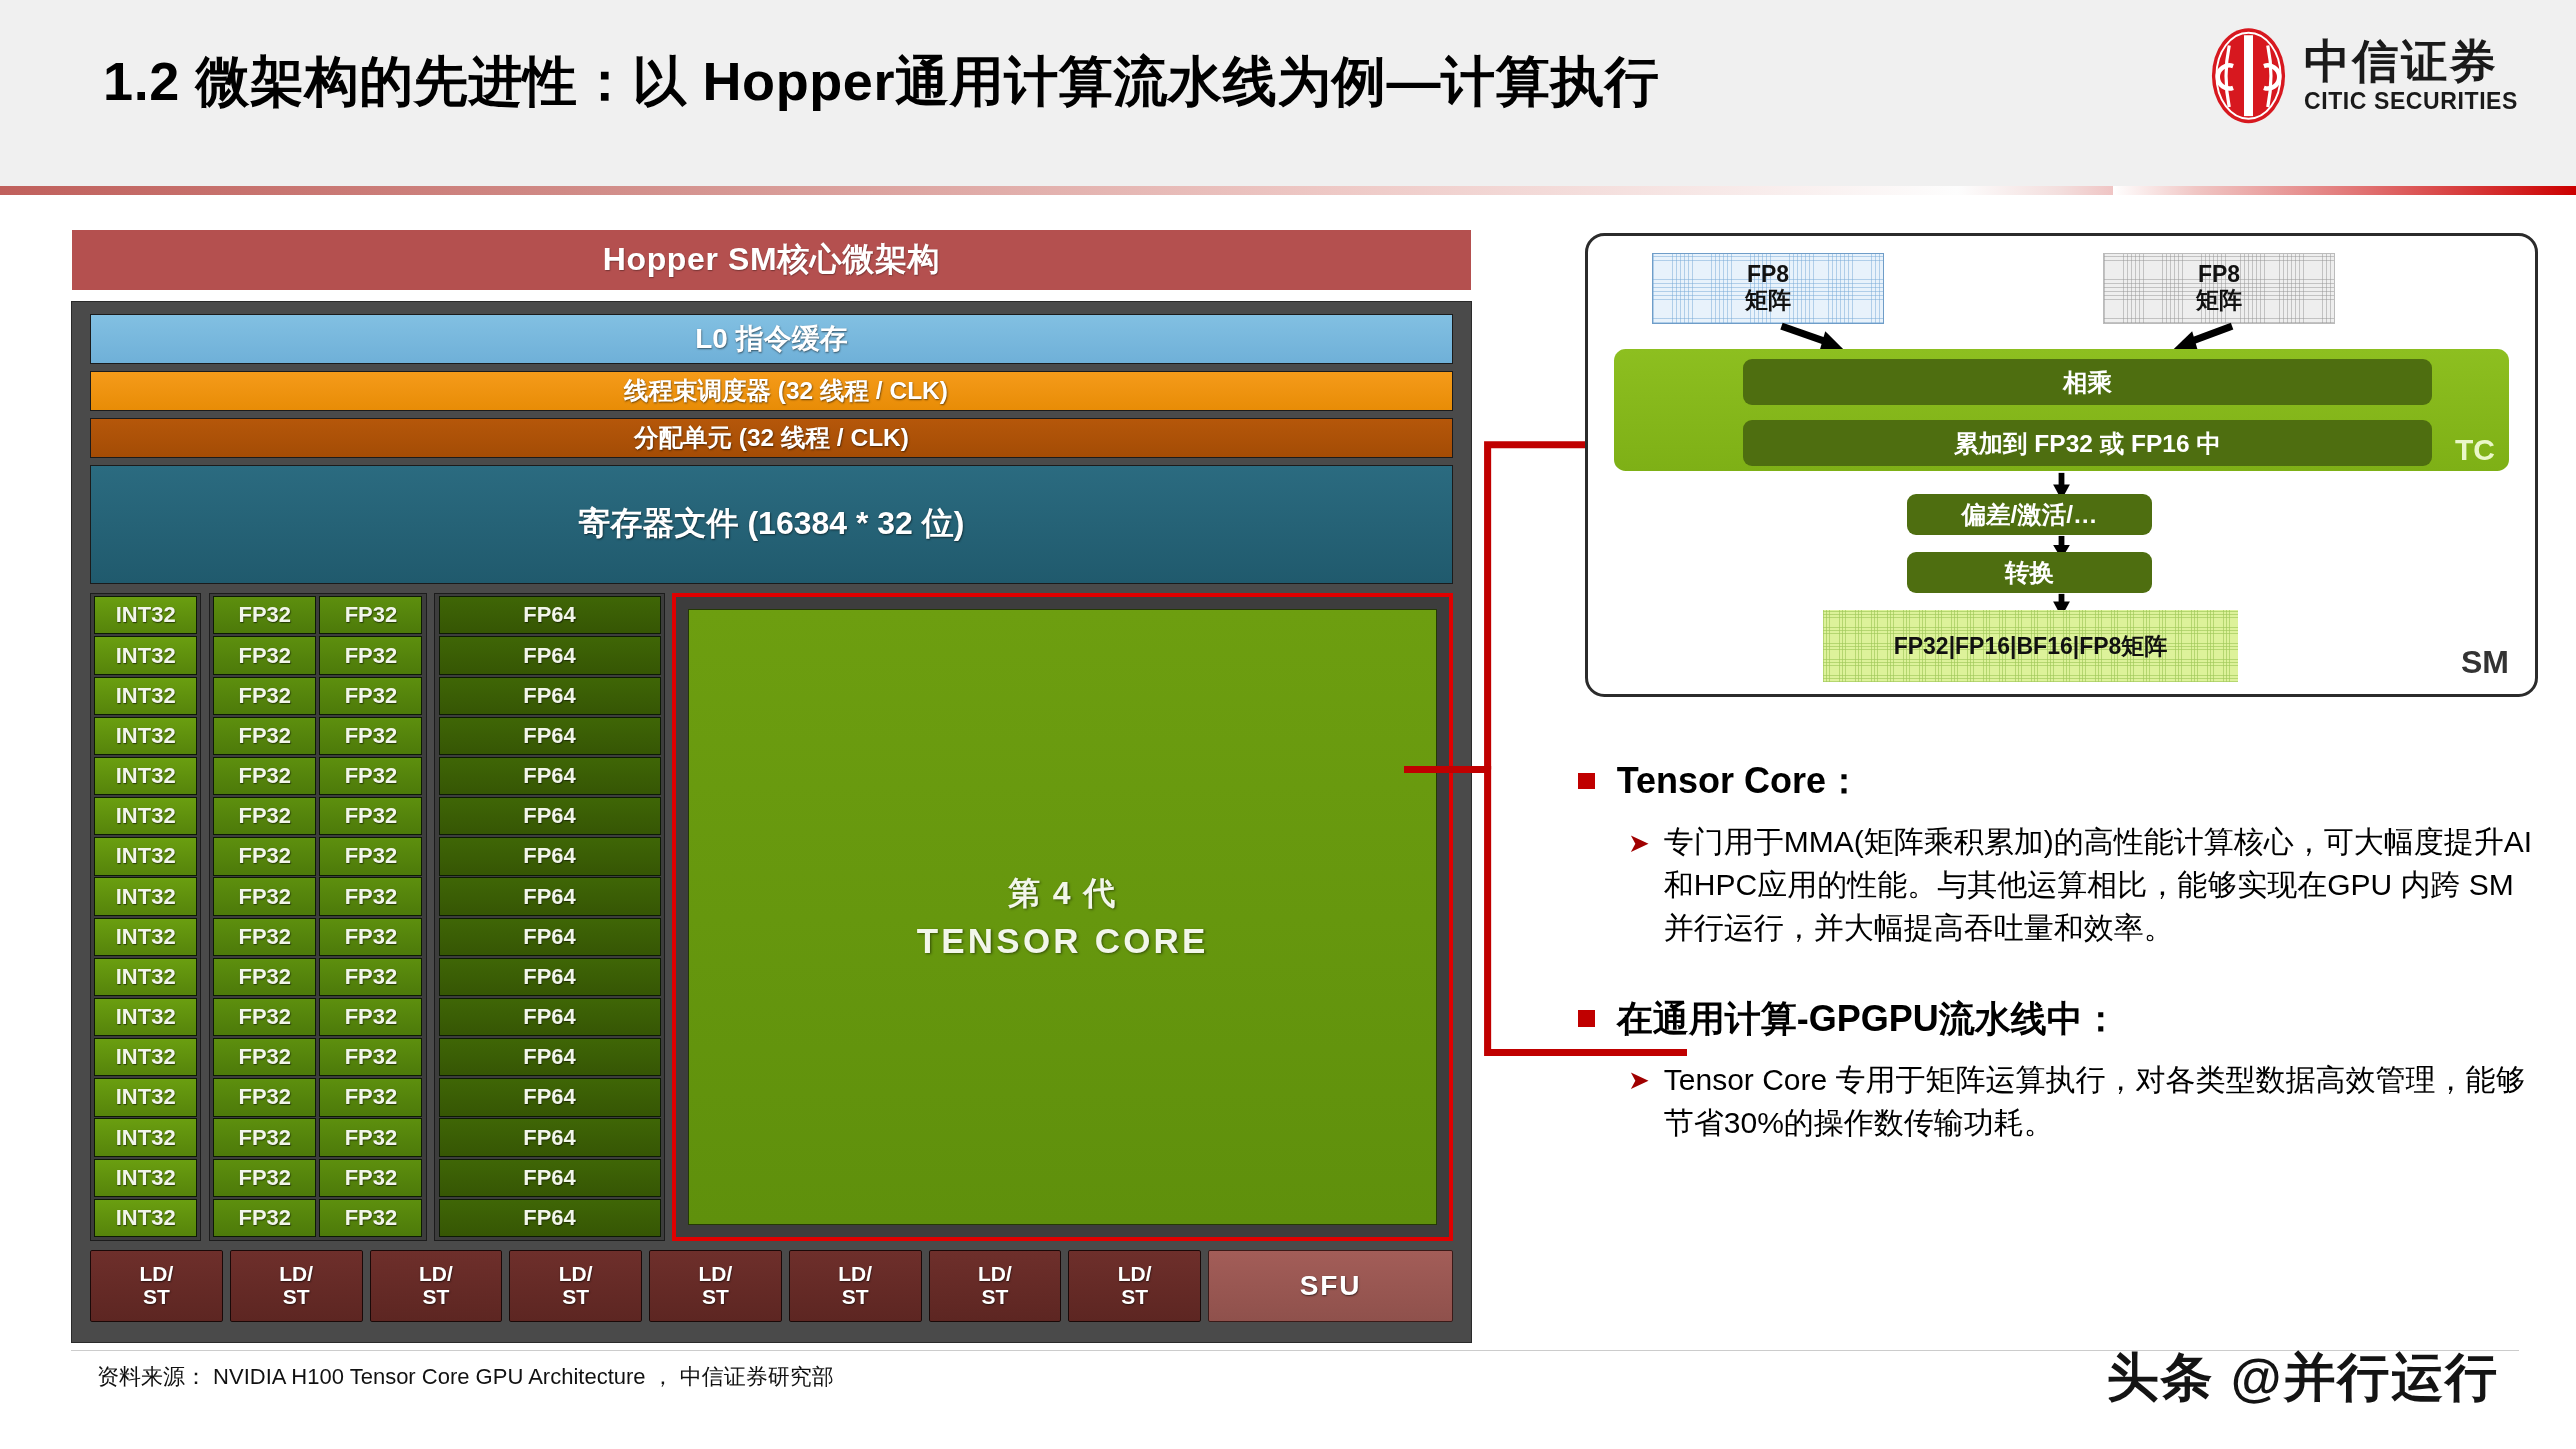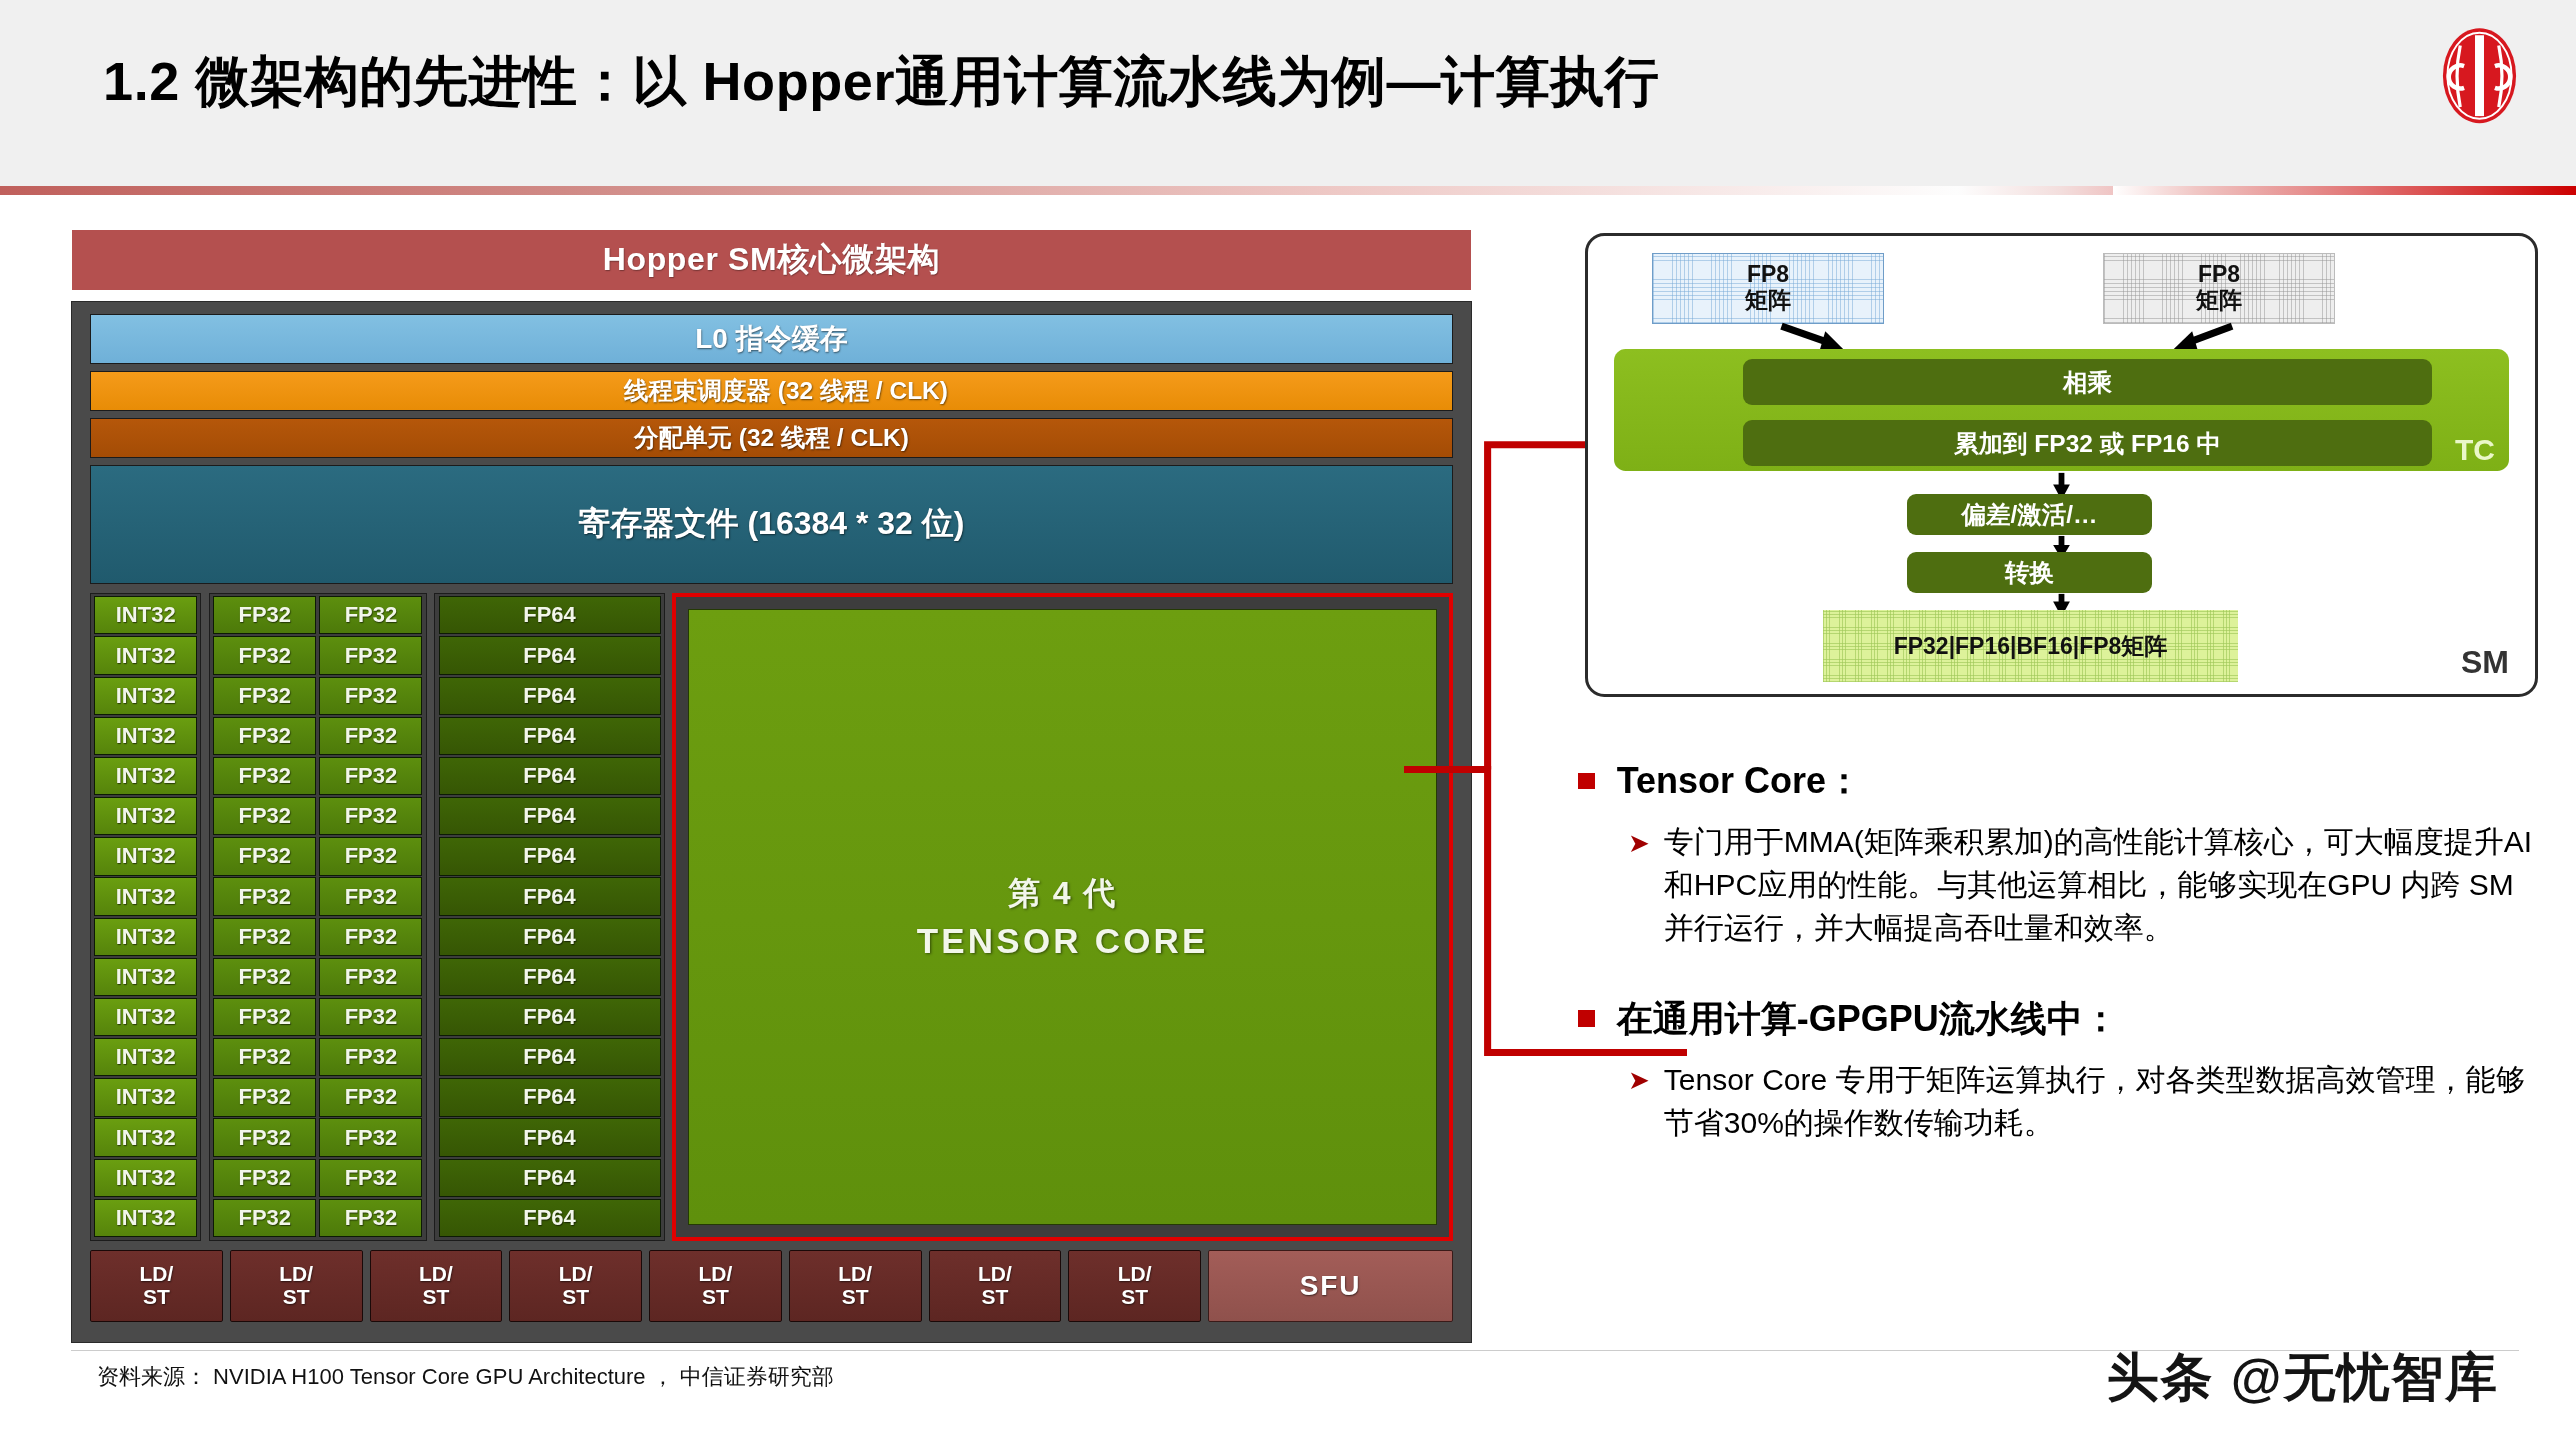--- a/index.html
+++ b/index.html
@@ -185,20 +185,24 @@
     <div id="logo-mark">
       <svg width="77" height="100" viewBox="0 0 120 155">
         <ellipse cx="60" cy="77" rx="57" ry="74" fill="#d7181f"></ellipse>
         <ellipse cx="60" cy="77" rx="50" ry="67" fill="none" stroke="#ffffff" stroke-width="3"></ellipse>
         <rect x="53" y="14" width="14" height="126" fill="#ffffff"></rect>
         <path d="M30 30 Q20 77 30 126" fill="none" stroke="#ffffff" stroke-width="5"></path>
         <path d="M90 30 Q100 77 90 126" fill="none" stroke="#ffffff" stroke-width="5"></path>
         <path d="M36 62 A18 18 0 1 0 36 96" fill="none" stroke="#ffffff" stroke-width="7"></path>
         <path d="M84 62 A18 18 0 1 1 84 96" fill="none" stroke="#ffffff" stroke-width="7"></path>
       </svg>
+    </div>
+    <div id="logo-text-wrap">
+      <div id="logo-cn">中信证券</div>
+      <div id="logo-en">CITIC SECURITIES</div>
     </div>
   </div>
 </div>
 <div id="header-rule"></div>
 <div id="header-rule-right"></div>
 
 <div id="sm-panel">
 
   <div id="sm-title-bar">
     <span>Hopper SM核心微架构</span>
@@ -406,14 +410,14 @@
   </div>
   <div class="sub">
     <div class="arrow">➤</div>
     <div class="sub-txt">Tensor Core 专用于矩阵运算执行，对各类型数据高效管理，能够节省30%的操作数传输功耗。</div>
   </div>
 
 </div>
 
 <div id="footer-rule"></div>
 <div id="source">资料来源： NVIDIA H100 Tensor Core GPU Architecture ， 中信证券研究部</div>
-<div id="watermark">头条 @无忧智库</div>
+<div id="watermark">头条 @并行运行</div>
 
 
 </body></html>

